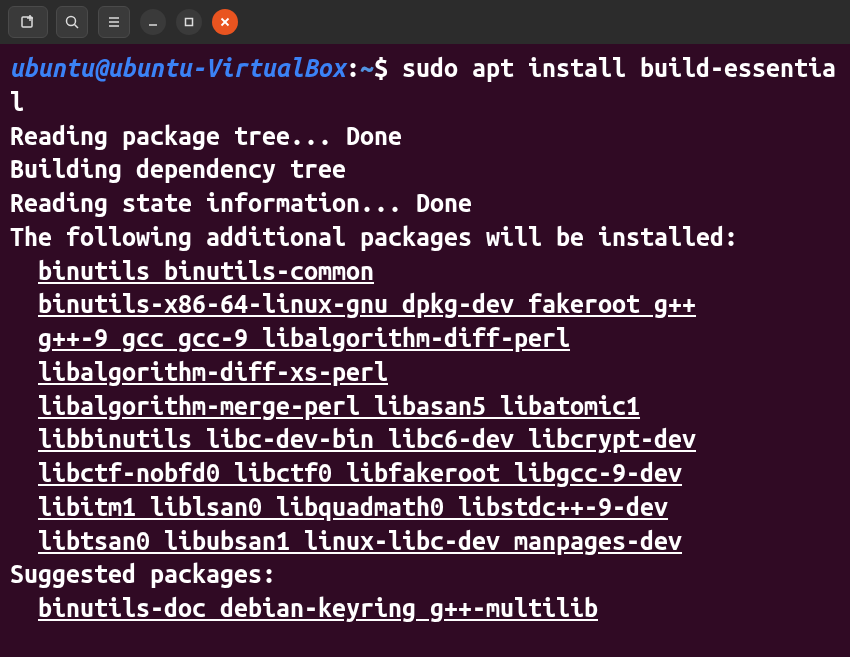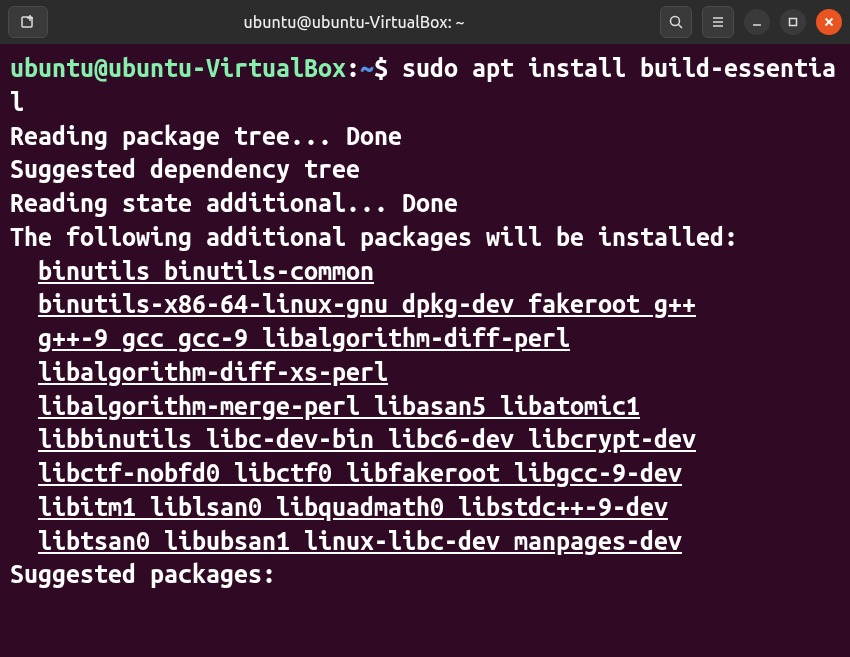--- a/index.html
+++ b/index.html
@@ -76,41 +76,40 @@
     }
     .terminal {
       padding: 8px 10px;
       font-size: 25px;
       line-height: 1.35;
       color: #fff;
       font-weight: bold;
       word-break: break-all;
       white-space: pre-wrap;
     }
-    .prompt-user { color: #86efac; font-weight: bold; }
+    .prompt-user { color: #3b82f6; font-weight: bold; font-style: italic; }
     .prompt-path { color: #5294e2; font-weight: bold; }
     .prompt-dollar { color: #fff; }
     .cmd { color: #fff; }
     .out { color: #fff; }
     .indent { padding-left: 2ch; display: block; text-decoration: underline; }
   </style>
 </head>
 <body>
 
 <div class="titlebar">
   <div class="tb-left">
     <div class="tab-button">
       <svg width="18" height="18" viewBox="0 0 18 18">
         <rect x="3" y="4" width="10" height="10" fill="none" stroke="#ddd" stroke-width="1.5" rx="1"></rect>
         <line x1="11" y1="2" x2="11" y2="8" stroke="#ddd" stroke-width="1.5"></line>
         <line x1="8" y1="5" x2="14" y2="5" stroke="#ddd" stroke-width="1.5"></line>
       </svg>
     </div>
   </div>
-  <div class="title-text">ubuntu@ubuntu-VirtualBox: ~</div>
   <div class="tb-right">
     <div class="tb-btn square">
       <svg width="16" height="16" viewBox="0 0 16 16">
         <circle cx="7" cy="7" r="4.5" fill="none" stroke="#ddd" stroke-width="1.5"></circle>
         <line x1="10.5" y1="10.5" x2="14" y2="14" stroke="#ddd" stroke-width="1.5"></line>
       </svg>
     </div>
     <div class="tb-btn square">
       <svg width="16" height="16" viewBox="0 0 16 16">
         <line x1="3" y1="4" x2="13" y2="4" stroke="#ddd" stroke-width="1.5"></line>
@@ -132,17 +131,17 @@
       <svg width="12" height="12" viewBox="0 0 12 12">
         <line x1="2.5" y1="2.5" x2="9.5" y2="9.5" stroke="#fff" stroke-width="1.8"></line>
         <line x1="9.5" y1="2.5" x2="2.5" y2="9.5" stroke="#fff" stroke-width="1.8"></line>
       </svg>
     </div>
   </div>
 </div>
 
 <div class="terminal"><span class="prompt-user">ubuntu@ubuntu-VirtualBox</span><span class="out">:</span><span class="prompt-path">~</span><span class="prompt-dollar">$</span><span class="cmd"> </span><span class="cmd">sudo apt install build-essential</span>
 <span class="out">Reading package tree... Done</span>
-<span class="out">Suggested dependency tree</span>
-<span class="out">Reading state additional... Done</span>
+<span class="out">Building dependency tree</span>
+<span class="out">Reading state information... Done</span>
 <span class="out">The following additional packages will be installed:</span>
 <span class="out indent">binutils binutils-common</span><span class="out indent">binutils-x86-64-linux-gnu dpkg-dev fakeroot g++</span><span class="out indent">g++-9 gcc gcc-9 libalgorithm-diff-perl</span><span class="out indent">libalgorithm-diff-xs-perl</span><span class="out indent">libalgorithm-merge-perl libasan5 libatomic1</span><span class="out indent">libbinutils libc-dev-bin libc6-dev libcrypt-dev</span><span class="out indent">libctf-nobfd0 libctf0 libfakeroot libgcc-9-dev</span><span class="out indent">libitm1 liblsan0 libquadmath0 libstdc++-9-dev</span><span class="out indent">libtsan0 libubsan1 linux-libc-dev manpages-dev</span><span class="out">Suggested packages:</span>
-</div>
+<span class="out indent">binutils-doc debian-keyring g++-multilib</span></div>
 
 </body></html>

